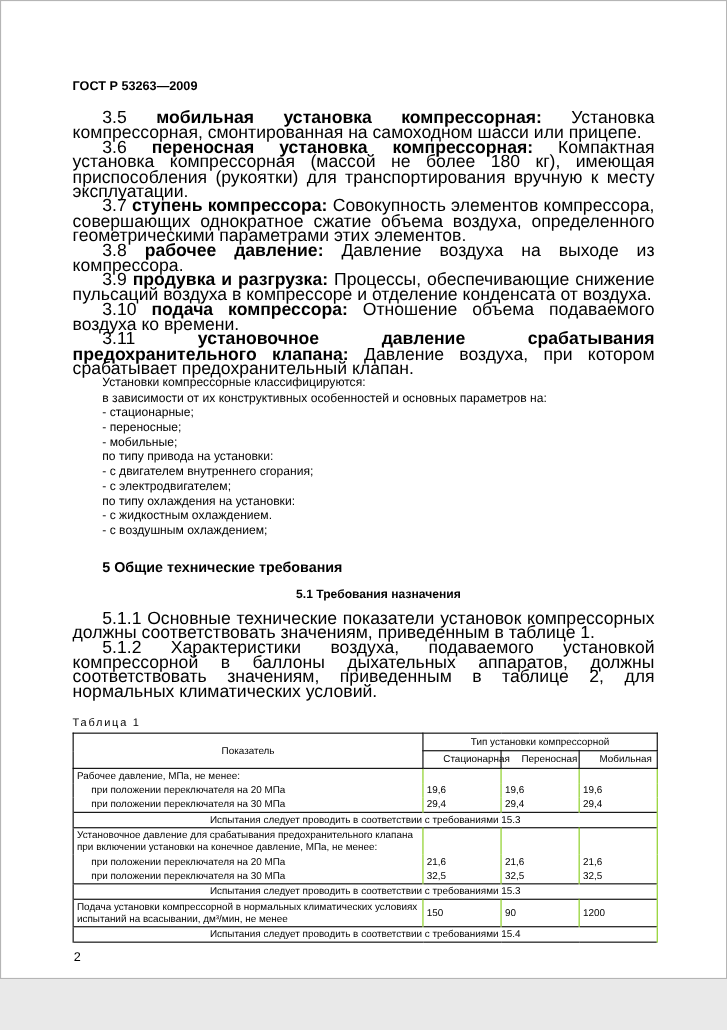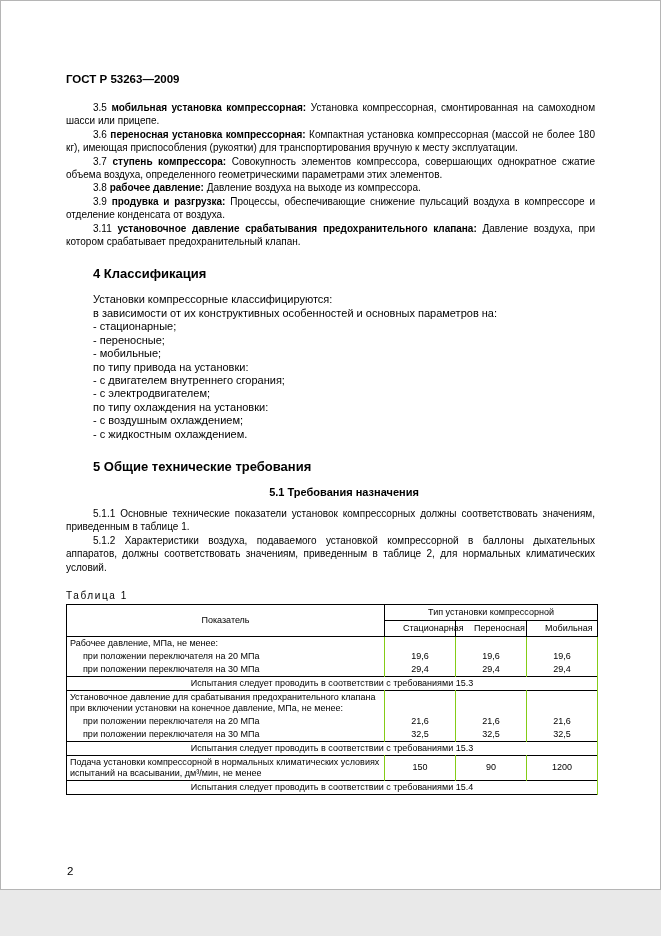--- a/index.html
+++ b/index.html
@@ -14,21 +14,21 @@
     position: relative;
     padding: 72px 65px 0 65px;
     overflow: hidden;
   }
   .doc-header {
     font-size: 11.5px;
     font-weight: bold;
     margin-bottom: 16px;
   }
   .para {
-    font-size: 10px;
+    font-size: 16px;
     line-height: 13.4px;
     text-align: justify;
     text-indent: 27px;
   }
   .t-name { font-weight: bold; }
   .h2 {
     font-size: 13px;
     font-weight: bold;
     padding-left: 27px;
     margin-top: 18px;
@@ -72,21 +72,21 @@
     vertical-align: middle;
     font-weight: normal;
   }
   table.gost thead th {
     border: 1px solid #000;
     text-align: center;
     padding: 2px 18px;
   }
   table.gost td.lbl { text-align: left; }
   table.gost td.lbl.ind { padding-left: 16px; }
-  table.gost td.val { text-align: center; }
+  table.gost td.val { }
   table.gost td.note { text-align: center; }
   table.gost tr.sep td { border-top: 1px solid #000; }
   .pagenum {
     position: absolute;
     left: 66px;
     top: 864px;
     font-size: 11.5px;
   }
 </style>
 </head>
@@ -94,36 +94,36 @@
 
 <div class="page">
 
   <div class="doc-header">ГОСТ Р 53263—2009</div>
 
   <p class="para"><span>3.5</span> <span class="t-name">мобильная установка компрессорная:</span> <span>Установка компрессорная, смонтированная на самоходном шасси или прицепе.</span></p>
   <p class="para"><span>3.6</span> <span class="t-name">переносная установка компрессорная:</span> <span>Компактная установка компрессорная (массой не более 180 кг), имеющая приспособления (рукоятки) для транспортирования вручную к месту эксплуатации.</span></p>
   <p class="para"><span>3.7</span> <span class="t-name">ступень компрессора:</span> <span>Совокупность элементов компрессора, совершающих однократное сжатие объема воздуха, определенного геометрическими параметрами этих элементов.</span></p>
   <p class="para"><span>3.8</span> <span class="t-name">рабочее давление:</span> <span>Давление воздуха на выходе из компрессора.</span></p>
   <p class="para"><span>3.9</span> <span class="t-name">продувка и разгрузка:</span> <span>Процессы, обеспечивающие снижение пульсаций воздуха в компрессоре и отделение конденсата от воздуха.</span></p>
+  <p class="para"><span>3.10</span> <span class="t-name">подача компрессора:</span> <span>Отношение объема подаваемого воздуха ко времени.</span></p>
   <p class="para"><span>3.11</span> <span class="t-name">установочное давление срабатывания предохранительного клапана:</span> <span>Давление воздуха, при котором срабатывает предохранительный клапан.</span></p>
 
-  <div class="h2">4 Классификация</div>
 
   <div class="list">
     <div class="line">Установки компрессорные классифицируются:</div>
     <div class="line">в зависимости от их конструктивных особенностей и основных параметров на:</div>
     <div class="line">- стационарные;</div>
     <div class="line">- переносные;</div>
     <div class="line">- мобильные;</div>
     <div class="line">по типу привода на установки:</div>
     <div class="line">- с двигателем внутреннего сгорания;</div>
     <div class="line">- с электродвигателем;</div>
     <div class="line">по типу охлаждения на установки:</div>
+    <div class="line">- с жидкостным охлаждением.</div>
     <div class="line">- с воздушным охлаждением;</div>
-    <div class="line">- с жидкостным охлаждением.</div>
   </div>
 
   <div class="h2">5 Общие технические требования</div>
   <div class="h3">5.1 Требования назначения</div>
 
   <p class="para">5.1.1 Основные технические показатели установок компрессорных должны соответствовать значениям, приведенным в таблице 1.</p>
   <p class="para">5.1.2 Характеристики воздуха, подаваемого установкой компрессорной в баллоны дыхательных аппаратов, должны соответствовать значениям, приведенным в таблице 2, для нормальных климатических условий.</p>
 
   <div class="tcap">Таблица 1</div>
 

